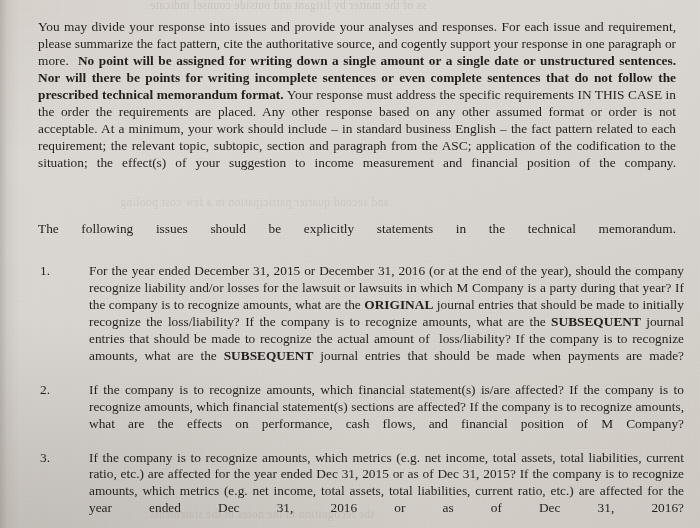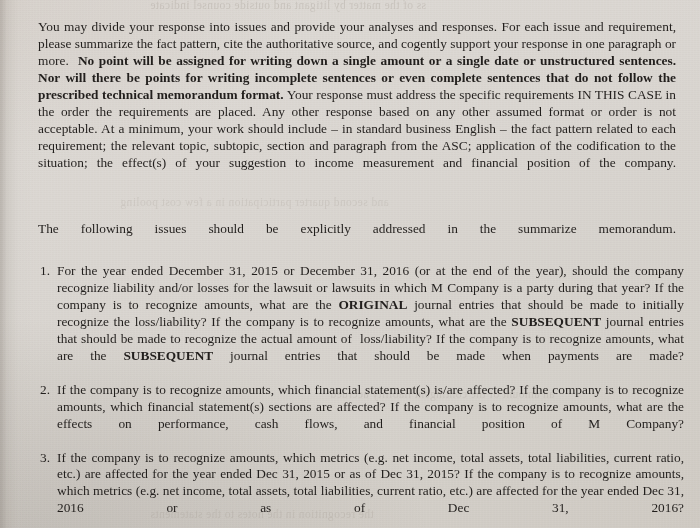--- a/index.html
+++ b/index.html
@@ -120,20 +120,21 @@
   .item > .num {
     position: absolute;
     left: 0;
     top: 0;
     width: 20px;
     text-align: right;
     font-weight: 400;
   }
   .item > .body {
     display: block;
+    margin-left: 32px;
   }
   
   .item > .body::after,
   .para::after {
     content: "";
     display: inline-block;
     width: 100%;
   }
 </style>
 </head>
@@ -147,21 +148,21 @@
   <div class="bleed bleed-mid">and second quarter participation in a few cost pooling</div>
   <div class="bleed bleed-low">an amount of the contingent liability accrued</div>
   <div class="bleed bleed-bottom">the recognition in the notes to the statements</div>
 
   <div class="content">
 
     <p class="para"><span>You may divide your response into issues and provide your analyses and responses. For each issue and requirement, please summarize the fact pattern, cite the authoritative source, and cogently support your response in one paragraph or more.&nbsp; </span><b class="b">No point will be assigned for writing down a single amount or a single date or unstructured sentences. Nor will there be points for writing incomplete sentences or even complete sentences that do not follow the prescribed technical memorandum format.</b><span> Your response must address the specific requirements IN THIS CASE in the order the requirements are placed. Any other response based on any other assumed format or order is not acceptable. At a minimum, your work should include – in standard business English – the fact pattern related to each requirement; the relevant topic, subtopic, section and paragraph from the ASC; application of the codification to the situation; the effect(s) of your suggestion to income measurement and financial position of the company.</span></p>
 
     <div class="gap"></div>
 
-    <p class="para">The following issues should be explicitly addressed in the summarize memorandum.</p>
+    <p class="para">The following issues should be explicitly statements in the technical memorandum.</p>
 
     <ol class="list">
 
       <li class="item">
         <span class="num">1.</span>
         <span class="body"><span>For the year ended December 31, 2015 or December 31, 2016 (or at the end of the year), should the company recognize liability and/or losses for the lawsuit or lawsuits in which M Company is a party during that year? If the company is to recognize amounts, what are the </span><b class="b">ORIGINAL</b><span> journal entries that should be made to initially recognize the loss/liability? If the company is to recognize amounts, what are the </span><b class="b">SUBSEQUENT</b><span> journal entries that should be made to recognize the actual amount of&nbsp; loss/liability? If the company is to recognize amounts, what are the </span><b class="b">SUBSEQUENT</b><span> journal entries that should be made when payments are made?</span></span>
       </li>
 
       <li class="item">
         <span class="num">2.</span>

